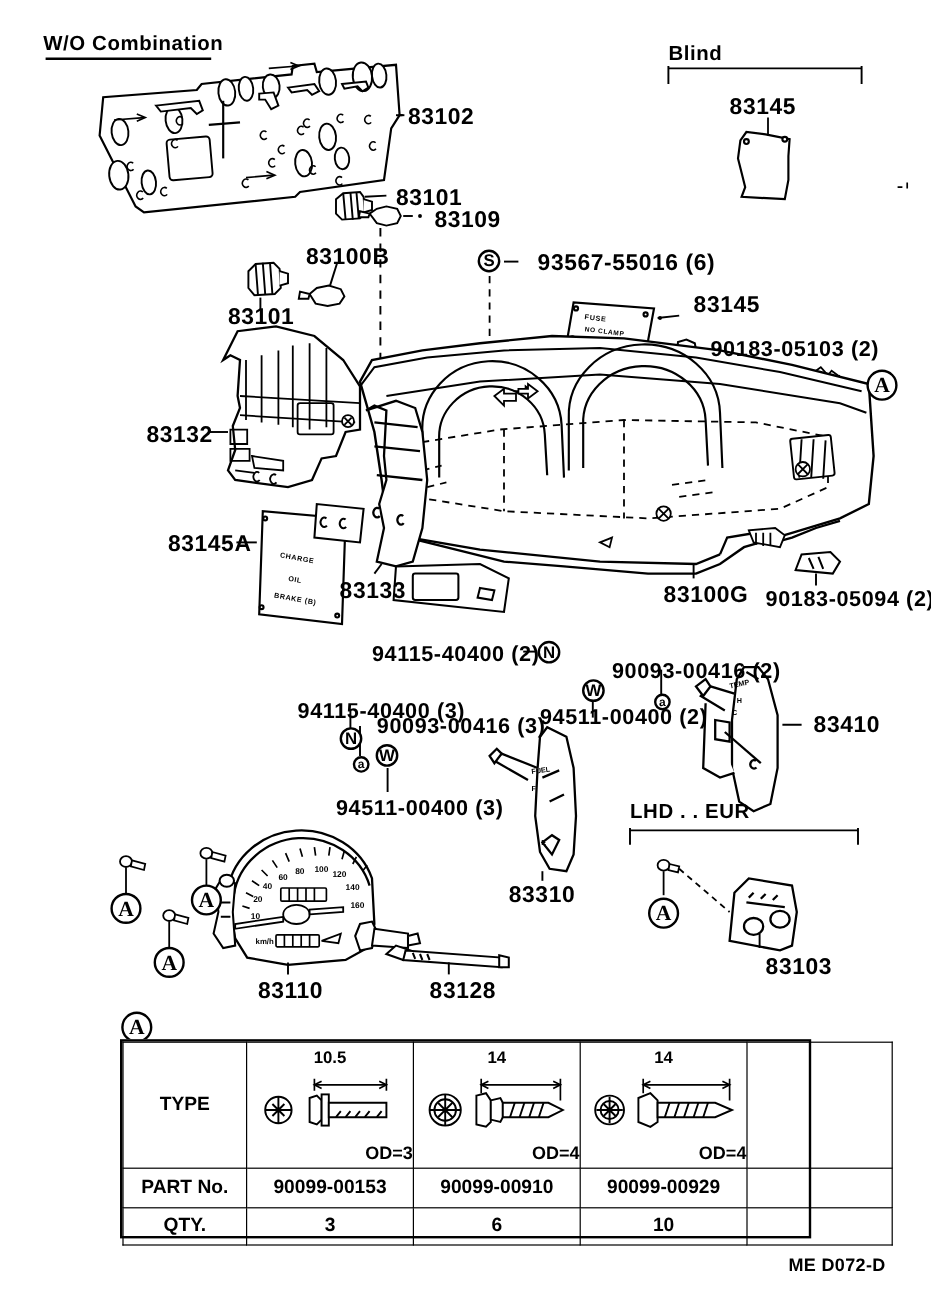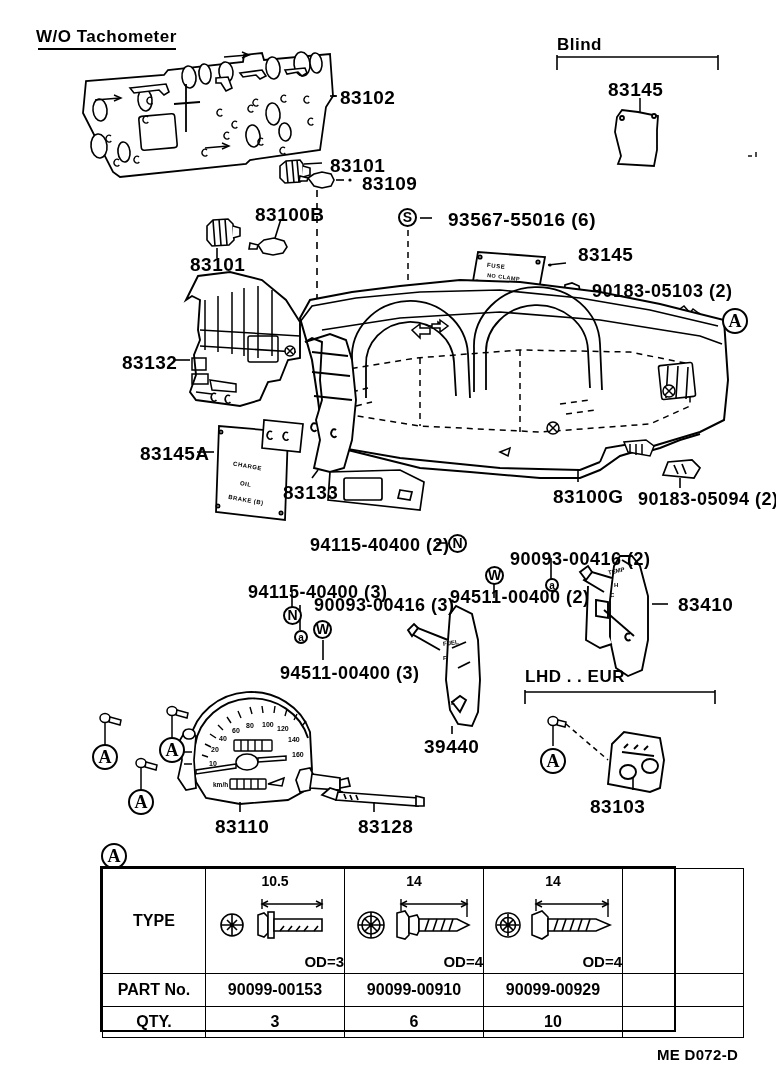--- a/index.html
+++ b/index.html
@@ -492,21 +492,21 @@
     </g>
     <line x1="172" y1="716" x2="172" y2="738" stroke="#000" stroke-width="1.5"></line>
     <g fill="#fff" stroke="#000" stroke-width="1.5">
       <ellipse cx="141" cy="763" rx="5" ry="4.5"></ellipse>
       <path d="M146,762 L157,765 L156,770 L145,767 Z"></path>
     </g>
     <line x1="141" y1="768" x2="141" y2="790" stroke="#000" stroke-width="1.5"></line>
 
   </svg>
 
-  <div class="lbl sect" style="left:36px; top:28px;">W/O Tachometer</div>
+  <div class="lbl sect" style="left:36px; top:28px;">W/O Combination</div>
   <div class="lbl sect" style="left:557px; top:36px;">Blind</div>
   <div class="lbl sect" style="left:525px; top:668px;">LHD . . EUR</div>
 
   <div class="lbl pn" style="left:340px; top:88px;">83102</div>
   <div class="lbl pn" style="left:608px; top:80px;">83145</div>
   <div class="lbl pn" style="left:330px; top:156px;">83101</div>
   <div class="lbl pn" style="left:362px; top:174px;">83109</div>
   <div class="lbl pn" style="left:255px; top:205px;">83100B</div>
   <div class="lbl pn" style="left:448px; top:210px;">93567-55016 (6)</div>
   <div class="lbl pn" style="left:190px; top:255px;">83101</div>
@@ -517,22 +517,22 @@
   <div class="lbl pn" style="left:283px; top:483px;text-align:center;">83133</div>
   <div class="lbl pn" style="left:553px; top:487px;">83100G</div>
   <div class="lbl pn-s" style="left:638px; top:490px;">90183-05094 (2)</div>
   <div class="lbl pn-s" style="left:310px; top:536px;">94115-40400 (2)</div>
   <div class="lbl pn-s" style="left:510px; top:550px;">90093-00416 (2)</div>
   <div class="lbl pn-s" style="left:248px; top:583px;">94115-40400 (3)</div>
   <div class="lbl pn-s" style="left:314px; top:596px;">90093-00416 (3)</div>
   <div class="lbl pn-s" style="left:450px; top:588px;">94511-00400 (2)</div>
   <div class="lbl pn" style="left:678px; top:595px;">83410</div>
   <div class="lbl pn-s" style="left:280px; top:664px;">94511-00400 (3)</div>
-  <div class="lbl pn" style="left:424px; top:737px;">39440</div>
-  <div class="lbl pn" style="left:590px; top:797px;">83103</div>
+  <div class="lbl pn" style="left:424px; top:737px;">83310</div>
+  <div class="lbl pn" style="left:638px; top:797px;">83103</div>
   <div class="lbl pn" style="left:215px; top:817px;">83110</div>
   <div class="lbl pn" style="left:358px; top:817px;">83128</div>
 
   <div class="circ circ-sm" style="left:398px; top:208px;">S</div>
   <div class="circ circ-sm" style="left:448px; top:534px;">N</div>
   <div class="circ circ-sm" style="left:283px; top:606px;">N</div>
   <div class="circ circ-sm" style="left:485px; top:566px;">W</div>
   <div class="circ circ-sm" style="left:313px; top:620px;">W</div>
   <div class="circ circ-xs" style="left:545px; top:578px;">a</div>
   <div class="circ circ-xs" style="left:294px; top:630px;">a</div>

